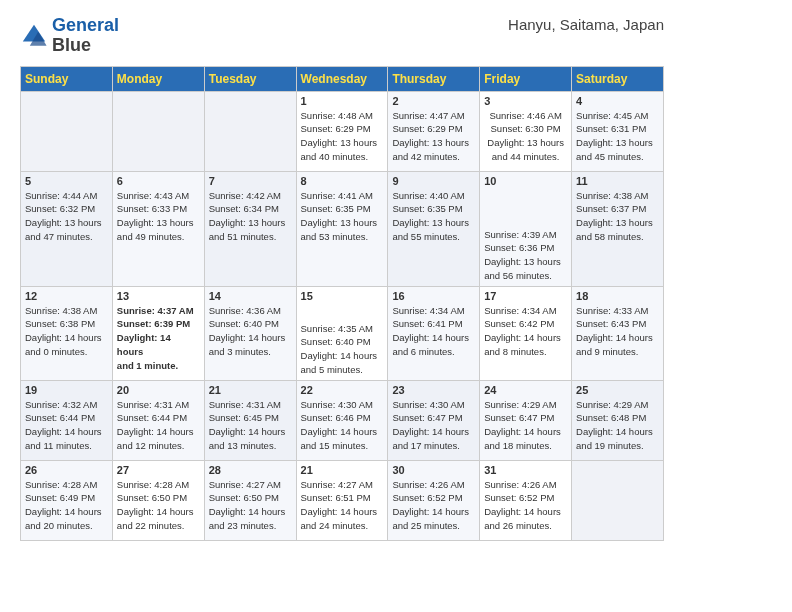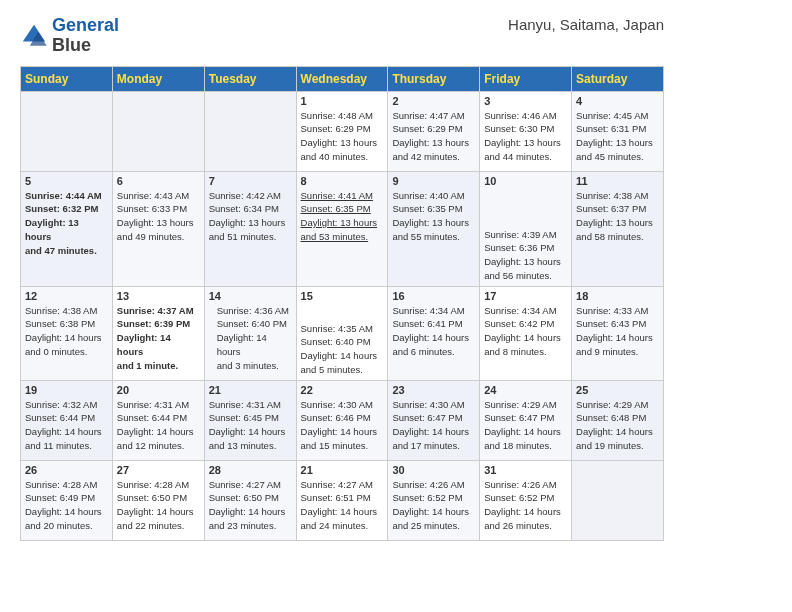--- a/index.html
+++ b/index.html
@@ -147,58 +147,58 @@
           </td>
           <td>
             <div class="day-number">2</div>
             <div class="day-info" style="white-space: pre-line;">Sunrise: 4:47 AM
 Sunset: 6:29 PM
 Daylight: 13 hours
 and 42 minutes.</div>
           </td>
           <td>
             <div class="day-number">3</div>
-            <div class="day-info" style="white-space: pre-line;">Sunrise: 4:46 AM
+            <div class="day-info" style="white-space: pre-line; text-align: center;">Sunrise: 4:46 AM
 Sunset: 6:30 PM
 Daylight: 13 hours
 and 44 minutes.</div>
           </td>
           <td>
             <div class="day-number">4</div>
             <div class="day-info" style="white-space: pre-line;">Sunrise: 4:45 AM
 Sunset: 6:31 PM
 Daylight: 13 hours
 and 45 minutes.</div>
           </td>
         </tr>
         <tr>
           <td>
             <div class="day-number">5</div>
-            <div class="day-info" style="white-space: pre-line; font-weight: bold;">Sunrise: 4:44 AM
+            <div class="day-info" style="white-space: pre-line;">Sunrise: 4:44 AM
 Sunset: 6:32 PM
 Daylight: 13 hours
 and 47 minutes.</div>
           </td>
           <td>
             <div class="day-number">6</div>
             <div class="day-info" style="white-space: pre-line;">Sunrise: 4:43 AM
 Sunset: 6:33 PM
 Daylight: 13 hours
 and 49 minutes.</div>
           </td>
           <td>
             <div class="day-number">7</div>
             <div class="day-info" style="white-space: pre-line;">Sunrise: 4:42 AM
 Sunset: 6:34 PM
 Daylight: 13 hours
 and 51 minutes.</div>
           </td>
           <td>
             <div class="day-number">8</div>
-            <div class="day-info" style="white-space: pre-line; text-decoration: underline;">Sunrise: 4:41 AM
+            <div class="day-info" style="white-space: pre-line;">Sunrise: 4:41 AM
 Sunset: 6:35 PM
 Daylight: 13 hours
 and 53 minutes.</div>
           </td>
           <td>
             <div class="day-number">9</div>
             <div class="day-info" style="white-space: pre-line;">Sunrise: 4:40 AM
 Sunset: 6:35 PM
 Daylight: 13 hours
 and 55 minutes.</div>
@@ -228,21 +228,21 @@
           </td>
           <td>
             <div class="day-number">13</div>
             <div class="day-info" style="white-space: pre-line; font-weight: bold;">Sunrise: 4:37 AM
 Sunset: 6:39 PM
 Daylight: 14 hours
 and 1 minute.</div>
           </td>
           <td>
             <div class="day-number">14</div>
-            <div class="day-info" style="white-space: pre-line; margin-left: 8px;">Sunrise: 4:36 AM
+            <div class="day-info" style="white-space: pre-line;">Sunrise: 4:36 AM
 Sunset: 6:40 PM
 Daylight: 14 hours
 and 3 minutes.</div>
           </td>
           <td>
             <div class="day-number">15</div>
             <div class="day-info" style="white-space: pre-line; margin-top: 20px;">Sunrise: 4:35 AM
 Sunset: 6:40 PM
 Daylight: 14 hours
 and 5 minutes.</div>

